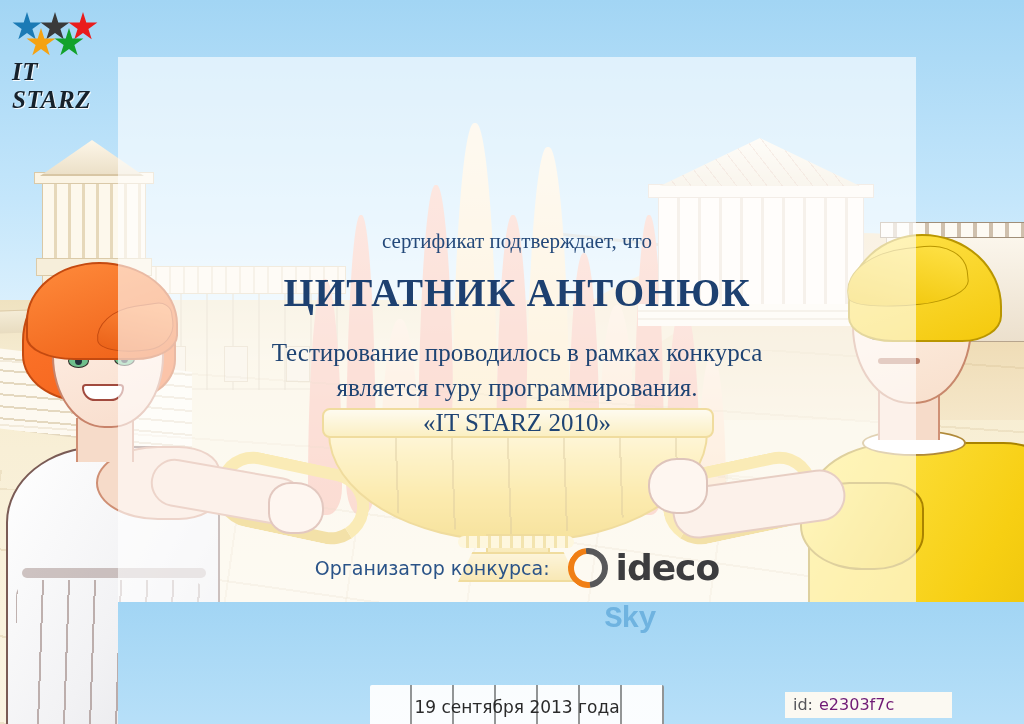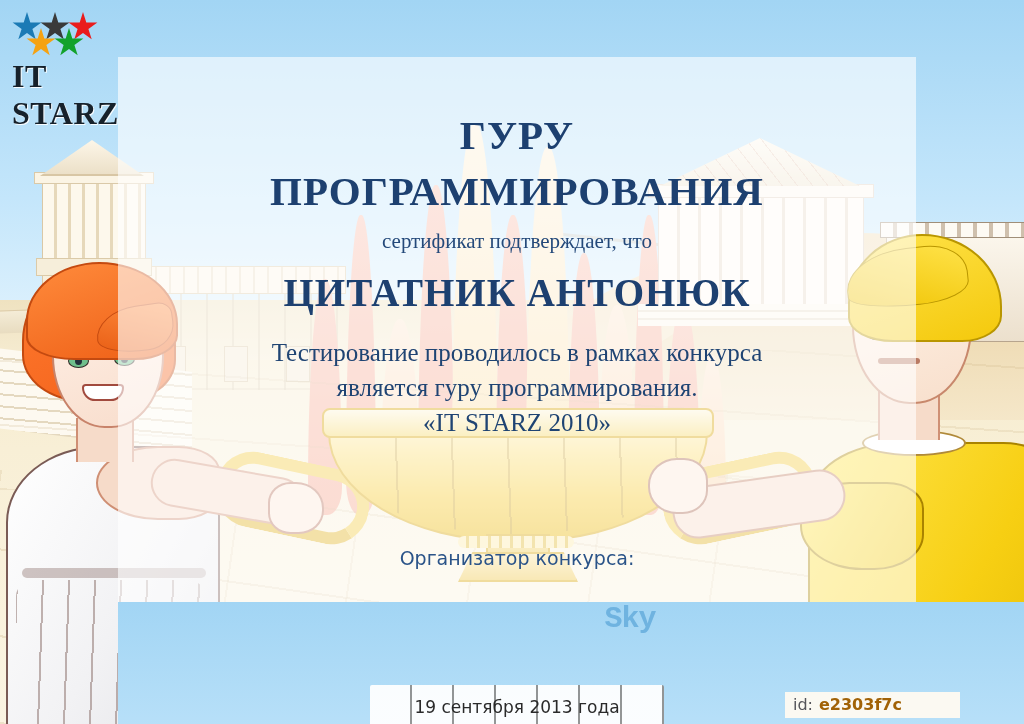--- a/index.html
+++ b/index.html
@@ -395,23 +395,24 @@
   .logo { position:absolute; left:10px; top:10px; width:110px; height:85px; }
   .stars { position:absolute; left:0; top:0; width:104px; height:48px; }
   .star {
     position:absolute; width:30px; height:30px;
     clip-path: polygon(50% 0%, 61% 35%, 98% 35%, 68% 57%, 79% 91%, 50% 70%, 21% 91%, 32% 57%, 2% 35%, 39% 35%);
     filter: drop-shadow(1px 1px 0 rgba(0,0,0,0.35));
   }
   .logo-text {
     position:absolute; left:2px; top:48px;
     font-family: "Liberation Serif","DejaVu Serif",serif;
-    font-weight:700; font-size:32px; letter-spacing:0.5px;
+    font-weight:700; font-size:25px; letter-spacing:0.5px;
     color:#16212b;
     text-shadow: 1px 1px 0 rgba(255,255,255,0.9);
+    font-style: italic;
   }
 
   
   .content {
     position:absolute; left:118px; top:57px; width:798px; height:667px;
     text-align:center; color:#1d3f6e;
   }
   .title {
     position:absolute; left:0; width:798px; top:50px;
     font-size:41px; font-weight:700; line-height:56px;
@@ -530,21 +531,21 @@
   }
 
   
   .id-badge {
     position:absolute; left:785px; top:692px;
     background:#fbf9f2; padding:3px 58px 4px 8px;
     font-family:"DejaVu Sans","Liberation Sans",sans-serif;
     font-size:16px; color:#1c1c1c;
   }
   .id-badge .lbl { color:#55555a; font-weight:400; }
-  .id-badge .val { font-weight:700; color:#a16207; margin-left:6px; }
+  .id-badge .val { font-weight:400; color:#701a75; margin-left:6px; }
 </style>
 </head>
 <body>
 
 <div id="certificate">
 
   <div class="scene">
     <div class="sky"></div>
     <div class="ground"></div>
     <div class="ground-far"></div>
@@ -659,37 +660,37 @@
       <div class="star" style="left:30px; top:2px;  background:#3a3a3a;"></div>
       <div class="star" style="left:58px; top:2px;  background:#ea1c1c;"></div>
       <div class="star" style="left:16px; top:18px; background:#f5a212;"></div>
       <div class="star" style="left:44px; top:18px; background:#13a22c;"></div>
     </div>
     <div class="logo-text">IT STARZ</div>
   </div>
 
   <div class="content">
 
-    <div class="title">
-      <span>ГУРУ</span>
-      <span class="l2">ПРОГРАММИРОВАНИЯ</span>
-    </div>
 
     <div class="subtitle">сертификат подтверждает, что</div>
 
     <div class="recipient">ЦИТАТНИК АНТОНЮК</div>
 
     <div class="body-text">
       <div>Тестирование проводилось в рамках конкурса</div>
       <div>является гуру программирования.</div>
       <div>«IT STARZ 2010»</div>
     </div>
 
     <div class="org-row">
       <div class="org-label">Организатор конкурса:</div>
+      <div class="ideco">
+        <div class="ideco-mark"></div>
+        <div class="ideco-word">ideco</div>
+      </div>
     </div>
 
     <div class="partners-row">
       <div class="partners-label">Партнеры:</div>
 
       <div class="lf">
         <div class="lf-linux">LINUX</div>
         <div class="lf-format">FORMAT</div>
         <div class="lf-tag">Главное в мире Linux</div>
       </div>

